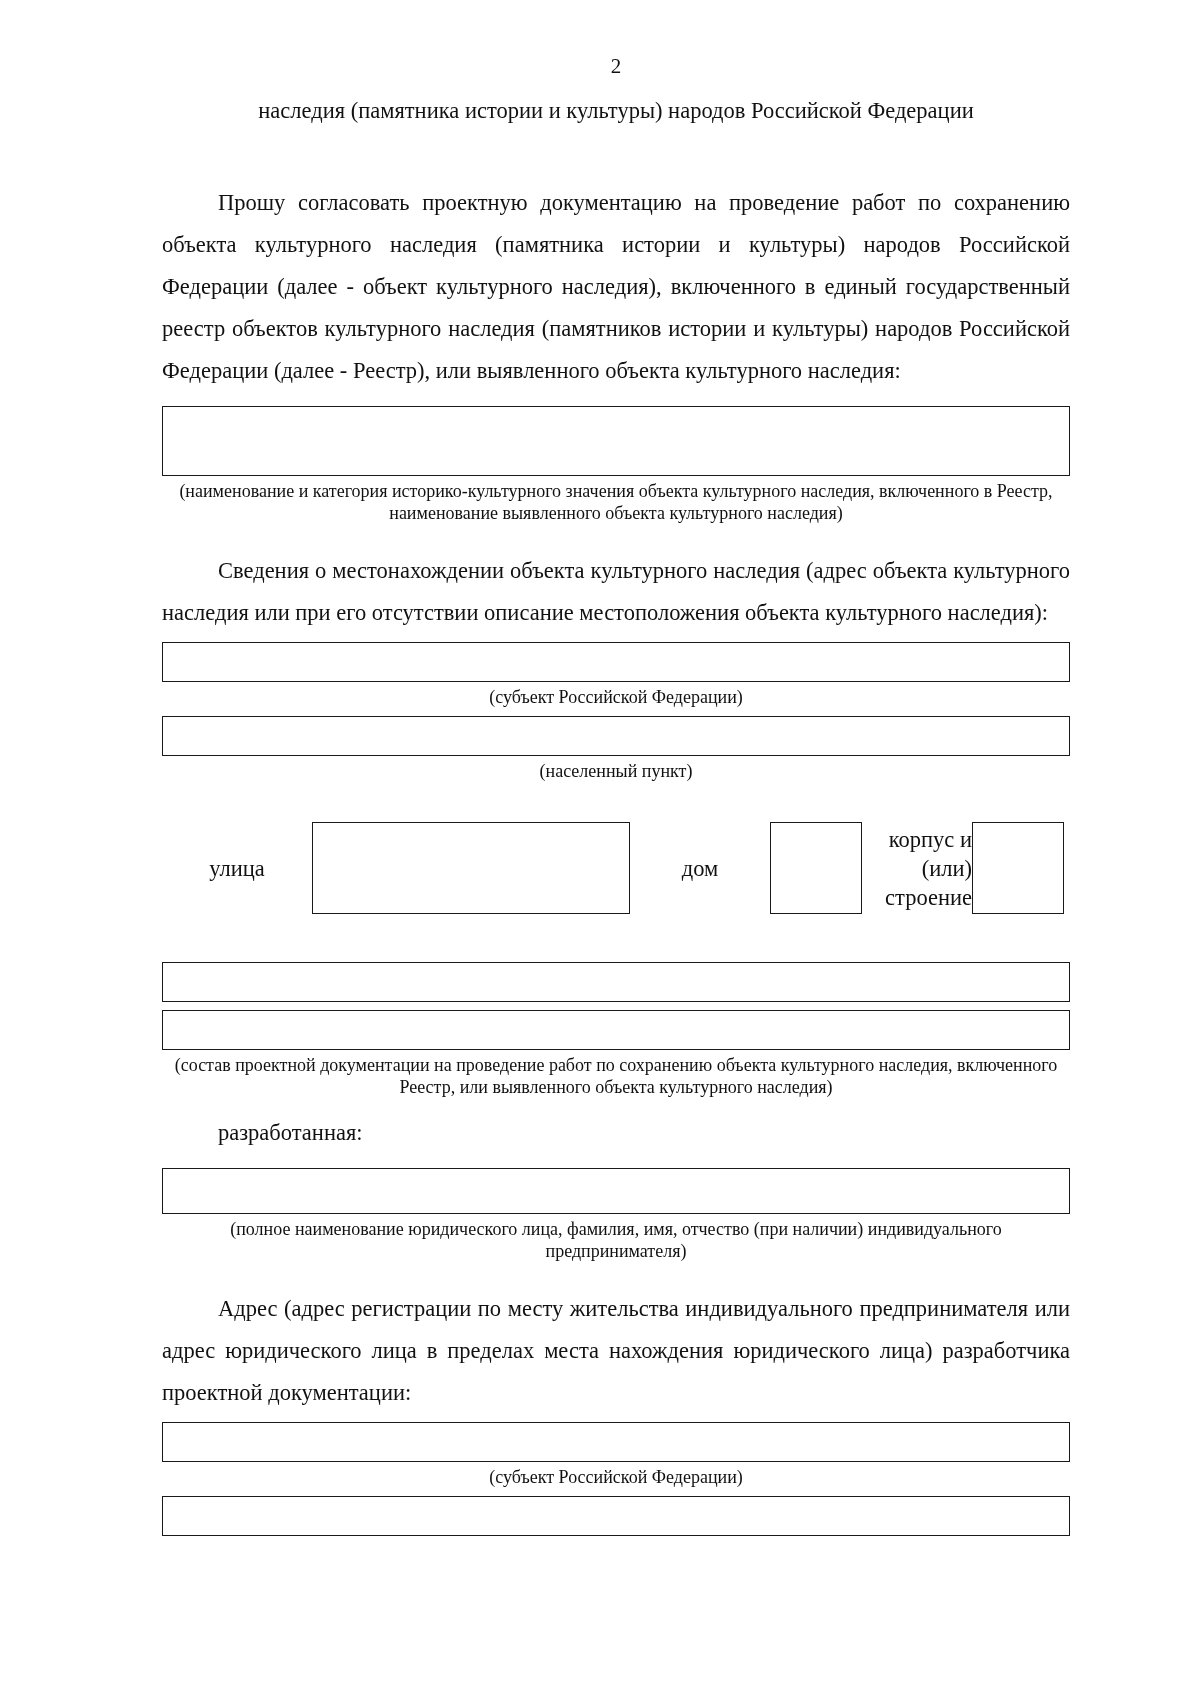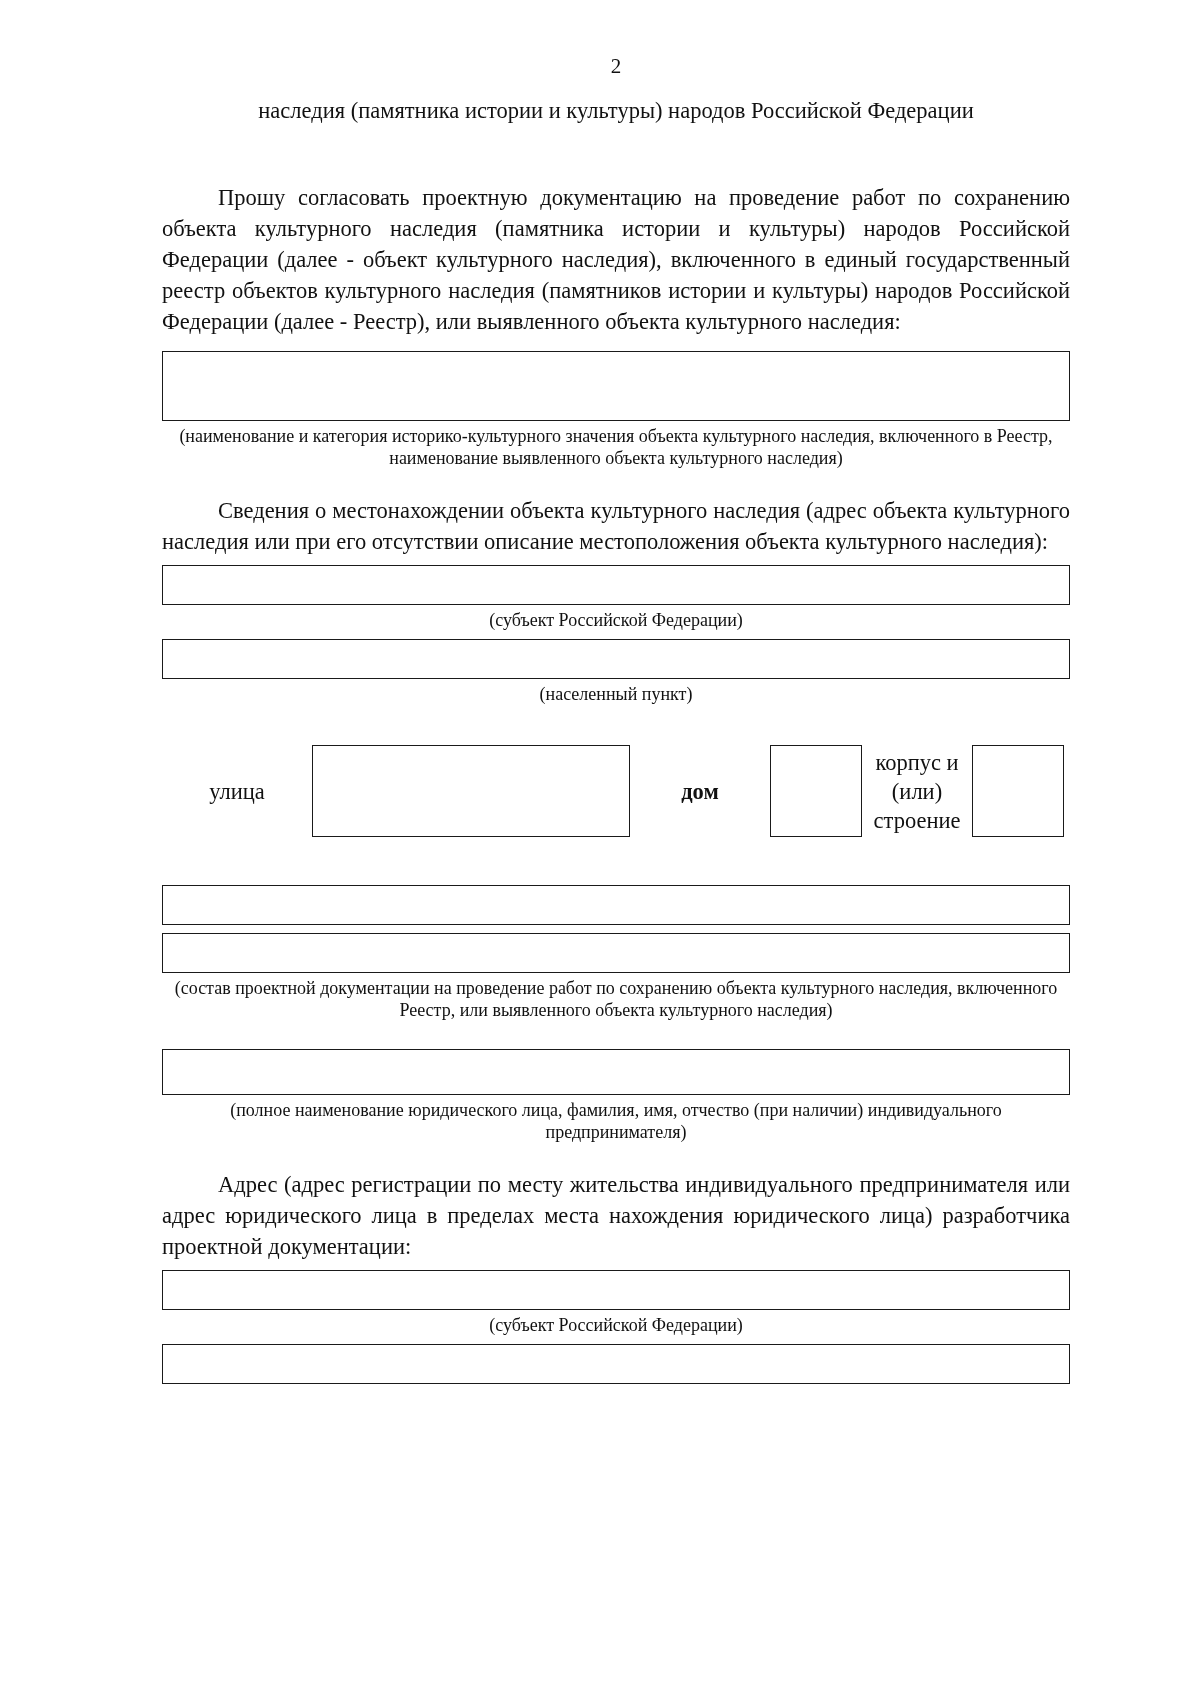--- a/index.html
+++ b/index.html
@@ -50,21 +50,21 @@
     text-align: center;
     font-size: 22.5px;
     line-height: 34px;
   }
 
   
   .para {
     text-align: justify;
     text-justify: inter-word;
     font-size: 22.5px;
-    line-height: 31px;
+    line-height: 42px;
     text-indent: 56px;
     margin: 0;
   }
   .para.noindent { text-indent: 0; }
 
   
   .box {
     border: 1.6px solid #1a1a1a;
     background: #ffffff;
     box-sizing: border-box;
@@ -88,21 +88,21 @@
     display: flex;
     align-items: center;
     width: 100%;
   }
   .addr-label {
     font-size: 22.5px;
     line-height: 29px;
     white-space: nowrap;
   }
   .addr-label.multiline {
-    text-align: center;
+    text-align: right;
     line-height: 29px;
   }
   .addr-box {
     border: 1.6px solid #1a1a1a;
     background: #ffffff;
     box-sizing: border-box;
     height: 92px;
   }
 
   .spacer-lg { height: 40px; }
@@ -143,21 +143,21 @@
       <div class="spacer-xs"></div>
 
       <div class="box short"></div>
       <p class="caption">(населенный пункт)</p>
 
       <div class="spacer-lg"></div>
 
       <div class="addr-row">
         <span class="addr-label" style="width:150px; text-align:center;">улица</span>
         <div class="addr-box" style="width:318px;"></div>
-        <span class="addr-label" style="width:140px; text-align:center;font-weight:bold;">дом</span>
+        <span class="addr-label" style="width:140px; text-align:center;">дом</span>
         <div class="addr-box" style="width:92px;"></div>
         <span class="addr-label multiline" style="width:110px;">
           <span style="display:block;">корпус и</span>
           <span style="display:block;">(или)</span>
           <span style="display:block;">строение</span>
         </span>
         <div class="addr-box" style="width:92px;"></div>
       </div>
 
       <div class="spacer-lg"></div>
@@ -167,20 +167,21 @@
 
       <div class="box short"></div>
 
       <div class="spacer-xs"></div>
 
       <div class="box short"></div>
       <p class="caption">(состав проектной документации на проведение работ по сохранению объекта культурного наследия, включенного Реестр, или выявленного объекта культурного наследия)</p>
 
       <div class="spacer-sm"></div>
 
+      <p class="para noindent" style="text-indent:56px;">разработанная:</p>
 
       <div class="spacer-sm"></div>
 
       <div class="box medium"></div>
       <p class="caption">(полное наименование юридического лица, фамилия, имя, отчество (при наличии) индивидуального предпринимателя)</p>
 
       <div class="spacer-md"></div>
 
       <p class="para">Адрес (адрес регистрации по месту жительства индивидуального предпринимателя или адрес юридического лица в пределах места нахождения юридического лица) разработчика проектной документации:</p>
 

